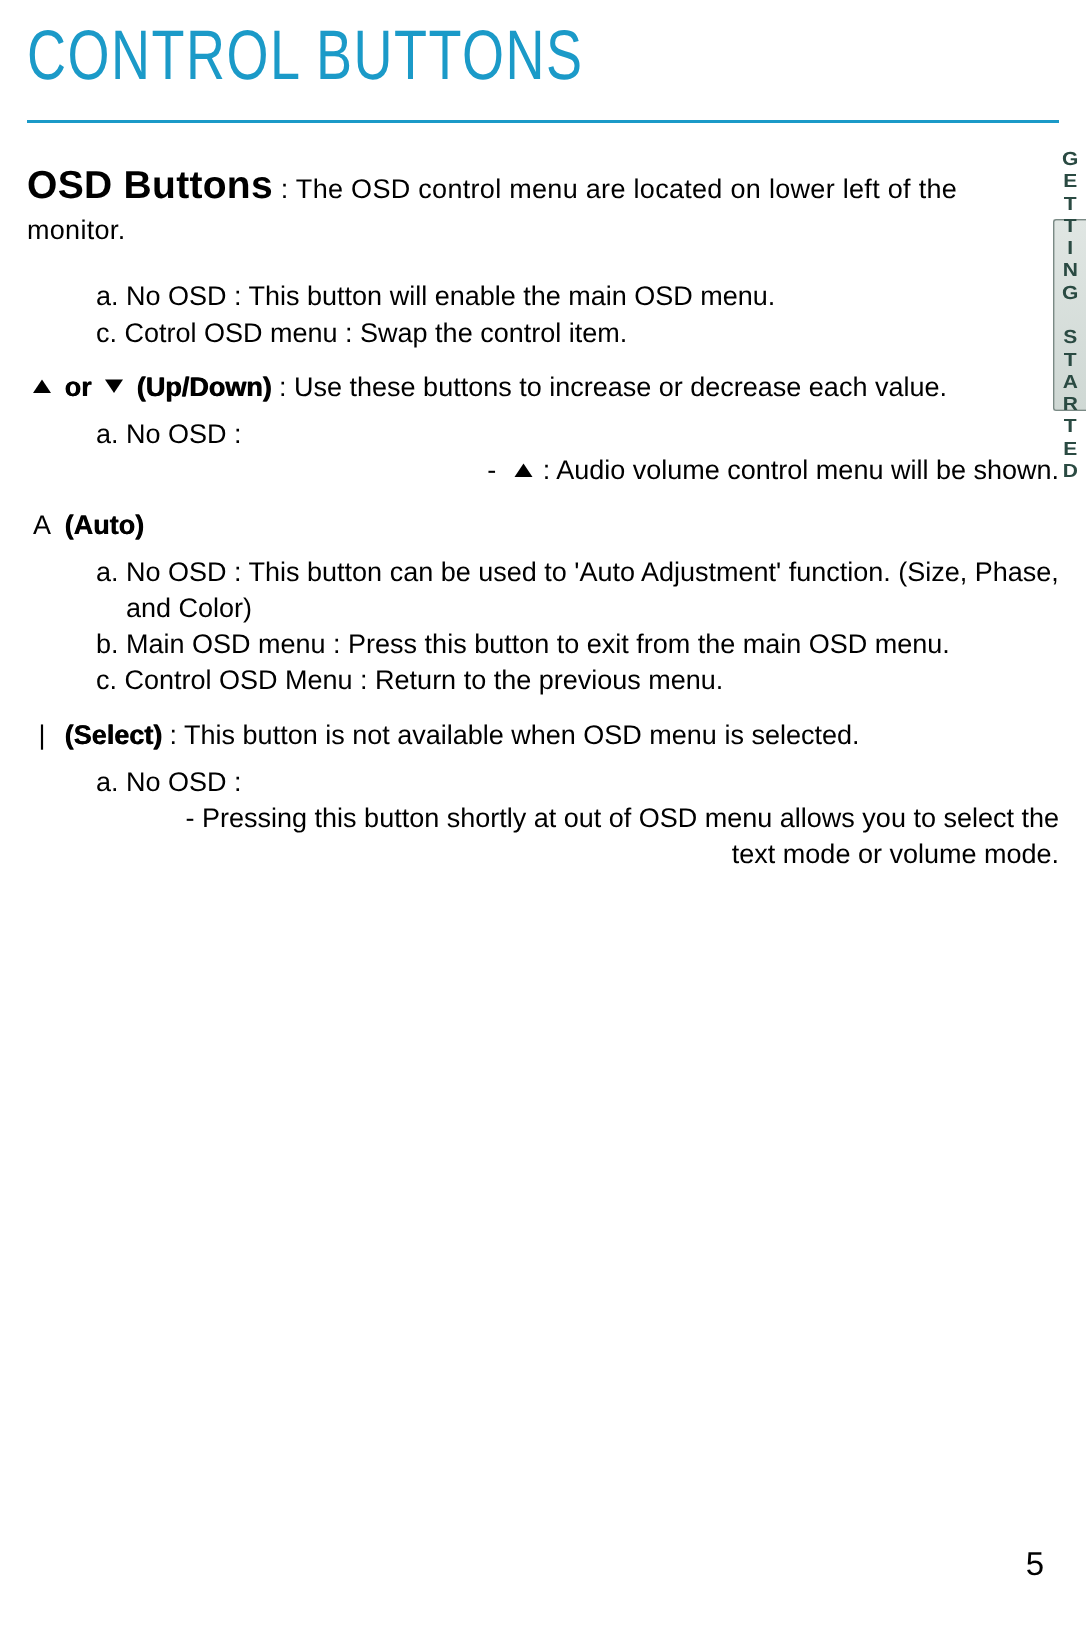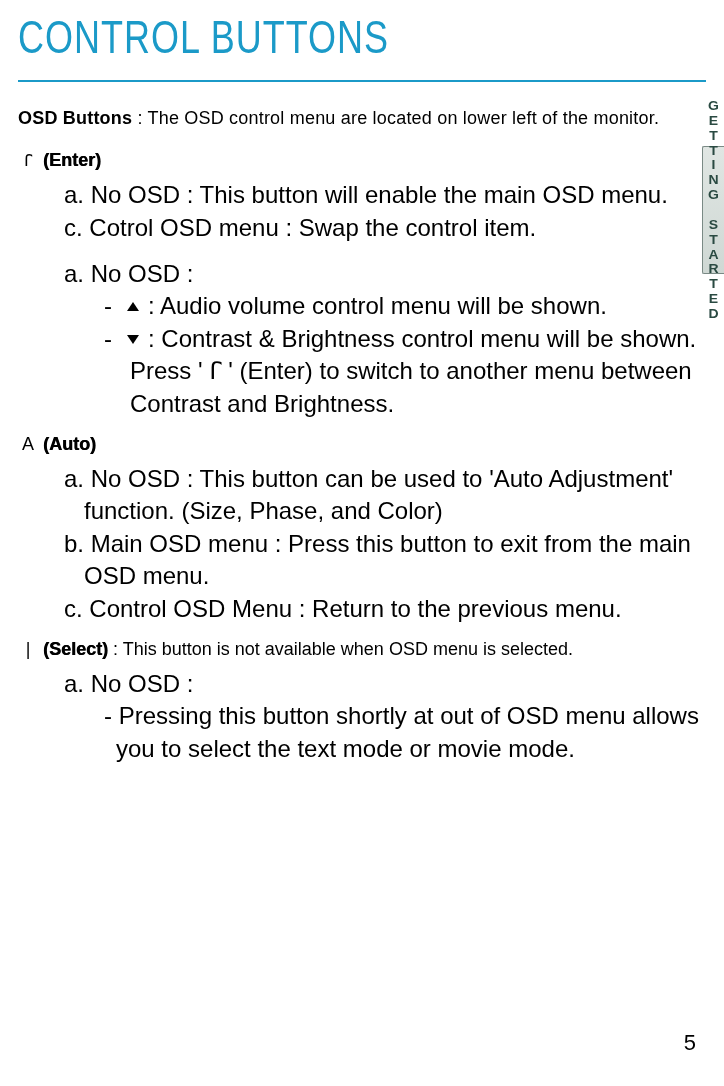--- a/index.html
+++ b/index.html
@@ -33,21 +33,21 @@
   }
   .intro {
     font-size: 18px;
     line-height: 1.35;
     margin-bottom: 20px;
     letter-spacing: 0.2px;
   }
   .intro b {
     font-family: Arial, sans-serif;
     font-weight: 900;
-    font-size: 18px;
+    font-size: 26px;
   }
   .section {
     margin-bottom: 14px;
   }
   .section-head {
     font-size: 18px;
     margin-bottom: 8px;
     font-weight: bold;
     text-shadow: 0.4px 0 #000;
   }
@@ -57,34 +57,35 @@
     text-align: center;
     font-weight: normal;
     text-shadow: none;
   }
   .section-head .desc {
     font-weight: normal;
     text-shadow: none;
   }
   .sub-list {
     margin-left: 46px;
-    font-size: 24px;
+    font-size: 18px;
     line-height: 1.35;
   }
   .sub-list .item {
     margin-bottom: 0;
     text-indent: -20px;
     padding-left: 20px;
   }
   .nested {
     margin-left: 40px;
   }
   .nested .dash-item {
     text-indent: -26px;
     padding-left: 26px;
+    text-align: right;
   }
   .tri-up, .tri-down {
     display:inline-block;
     width:0; height:0;
     vertical-align: middle;
     margin: 0 2px 3px 2px;
   }
   .tri-up {
     border-left: 6px solid transparent;
     border-right: 6px solid transparent;
@@ -137,36 +138,37 @@
 
 <div class="page">
   <div class="title">CONTROL BUTTONS</div>
   <hr class="rule">
 
   <div class="intro">
     <b>OSD Buttons</b><span> : The OSD control menu are located on lower left of the monitor.</span>
   </div>
 
   <div class="section">
-    <div class="section-head">
-      <span class="symbol enter-sym">ꓩ</span>
-      <span>(Enter)</span>
-    </div>
     <div class="sub-list">
       <div class="item">a. No OSD : This button will enable the main OSD menu.</div>
       <div class="item">c.  Cotrol OSD menu : Swap the control item.</div>
     </div>
   </div>
 
   <div class="section">
+    <div class="section-head">
+      <span class="symbol"><span class="tri-up"></span></span>
+      <span>or</span>
+      <span class="symbol"><span class="tri-down"></span></span>
+      <span>(Up/Down)</span><span class="desc"> : Use these buttons to increase or decrease each value.</span>
+    </div>
     <div class="sub-list">
       <div class="item">a. No OSD :</div>
       <div class="nested">
         <div class="dash-item">- &nbsp;<span class="tri-up"></span><span> : Audio volume control menu will be shown.</span></div>
-        <div class="dash-item">- &nbsp;<span class="tri-down"></span><span> : Contrast &amp; Brightness control menu will be shown. Press ' ꓩ ' (Enter) to switch to another menu between Contrast and Brightness.</span></div>
       </div>
     </div>
   </div>
 
   <div class="section">
     <div class="section-head">
       <span class="symbol" style="font-weight:normal">A</span>
       <span>(Auto)</span>
     </div>
     <div class="sub-list">
@@ -177,21 +179,21 @@
   </div>
 
   <div class="section">
     <div class="section-head">
       <span class="symbol" style="font-weight:normal">|</span>
       <span>(Select)</span><span class="desc"> : This button is not available when OSD menu is selected.</span>
     </div>
     <div class="sub-list">
       <div class="item">a. No OSD :</div>
       <div class="nested">
-        <div class="dash-item" style="text-indent:-12px;padding-left:12px">- Pressing this button shortly at out of OSD menu allows you to select the text mode or movie mode.</div>
+        <div class="dash-item" style="text-indent:-12px;padding-left:12px">- Pressing this button shortly at out of OSD menu allows you to select the text mode or volume mode.</div>
       </div>
     </div>
   </div>
 </div>
 
 <div class="side-tab">
   <span>GETTING STARTED</span>
 </div>
 
 <div class="page-num">5</div>

